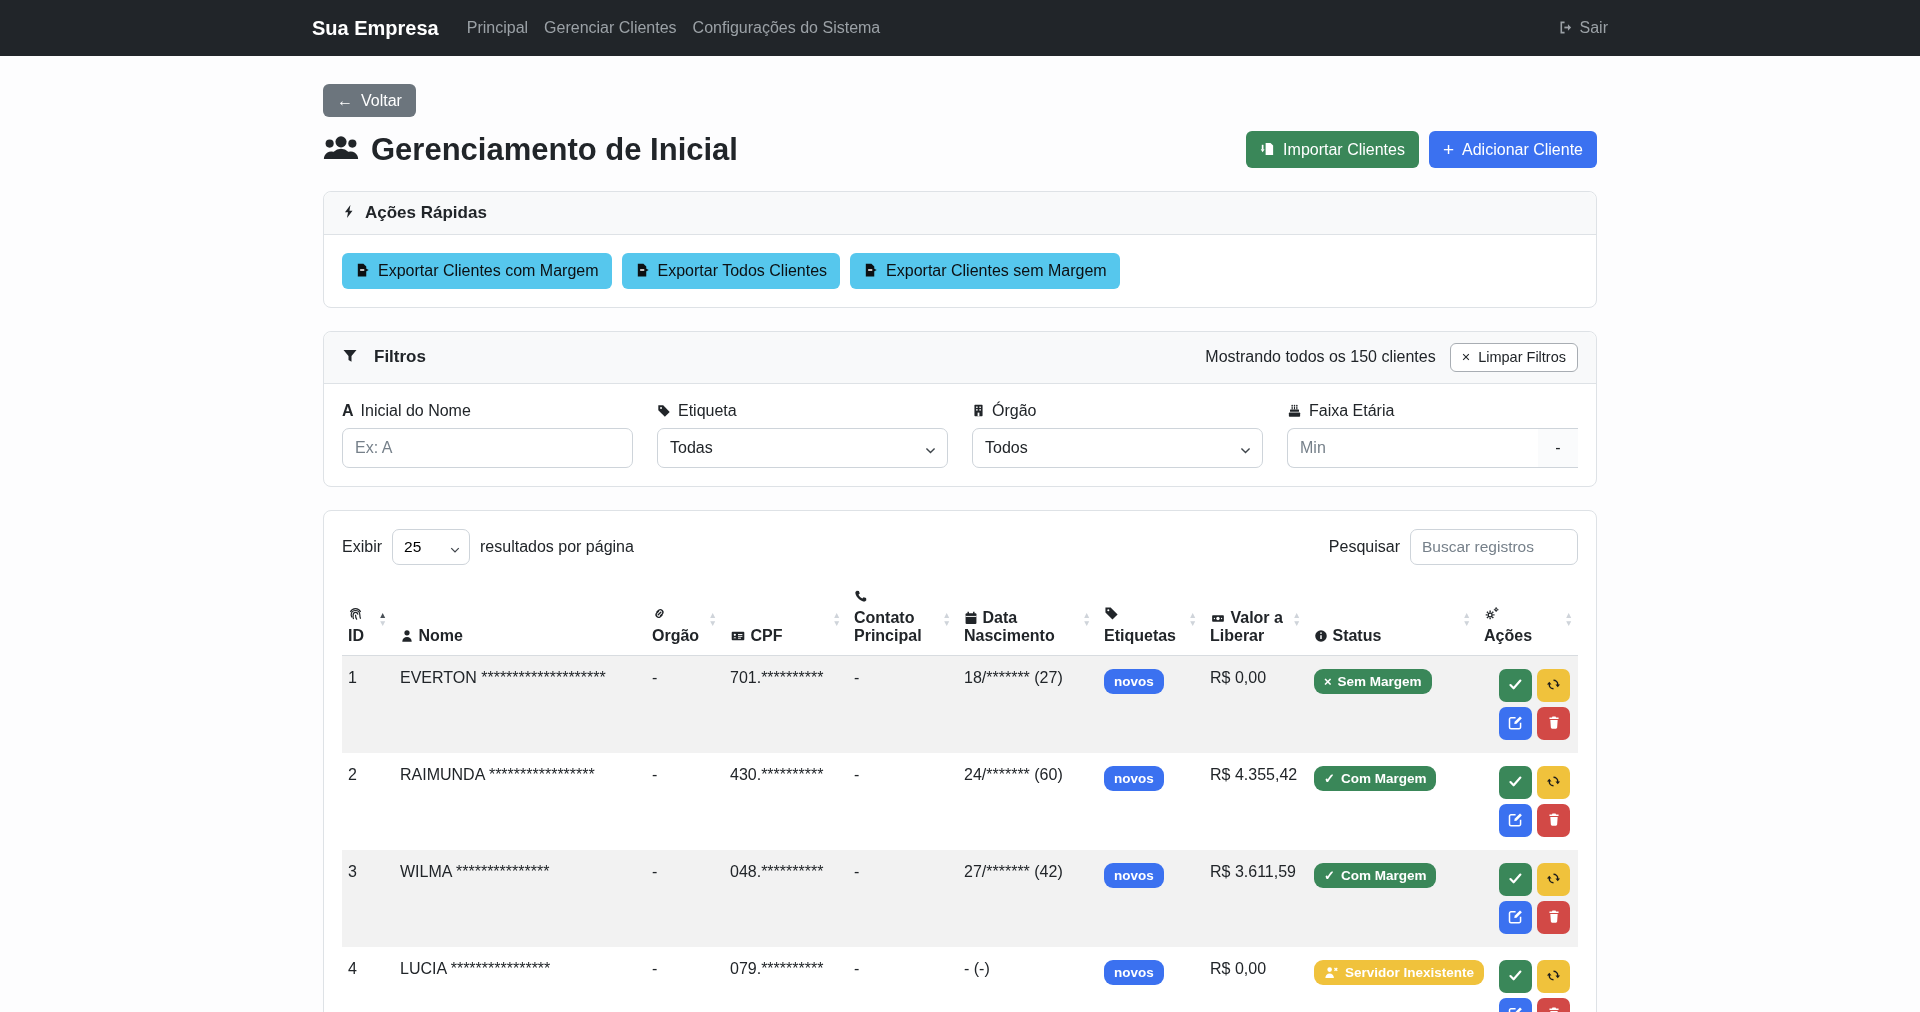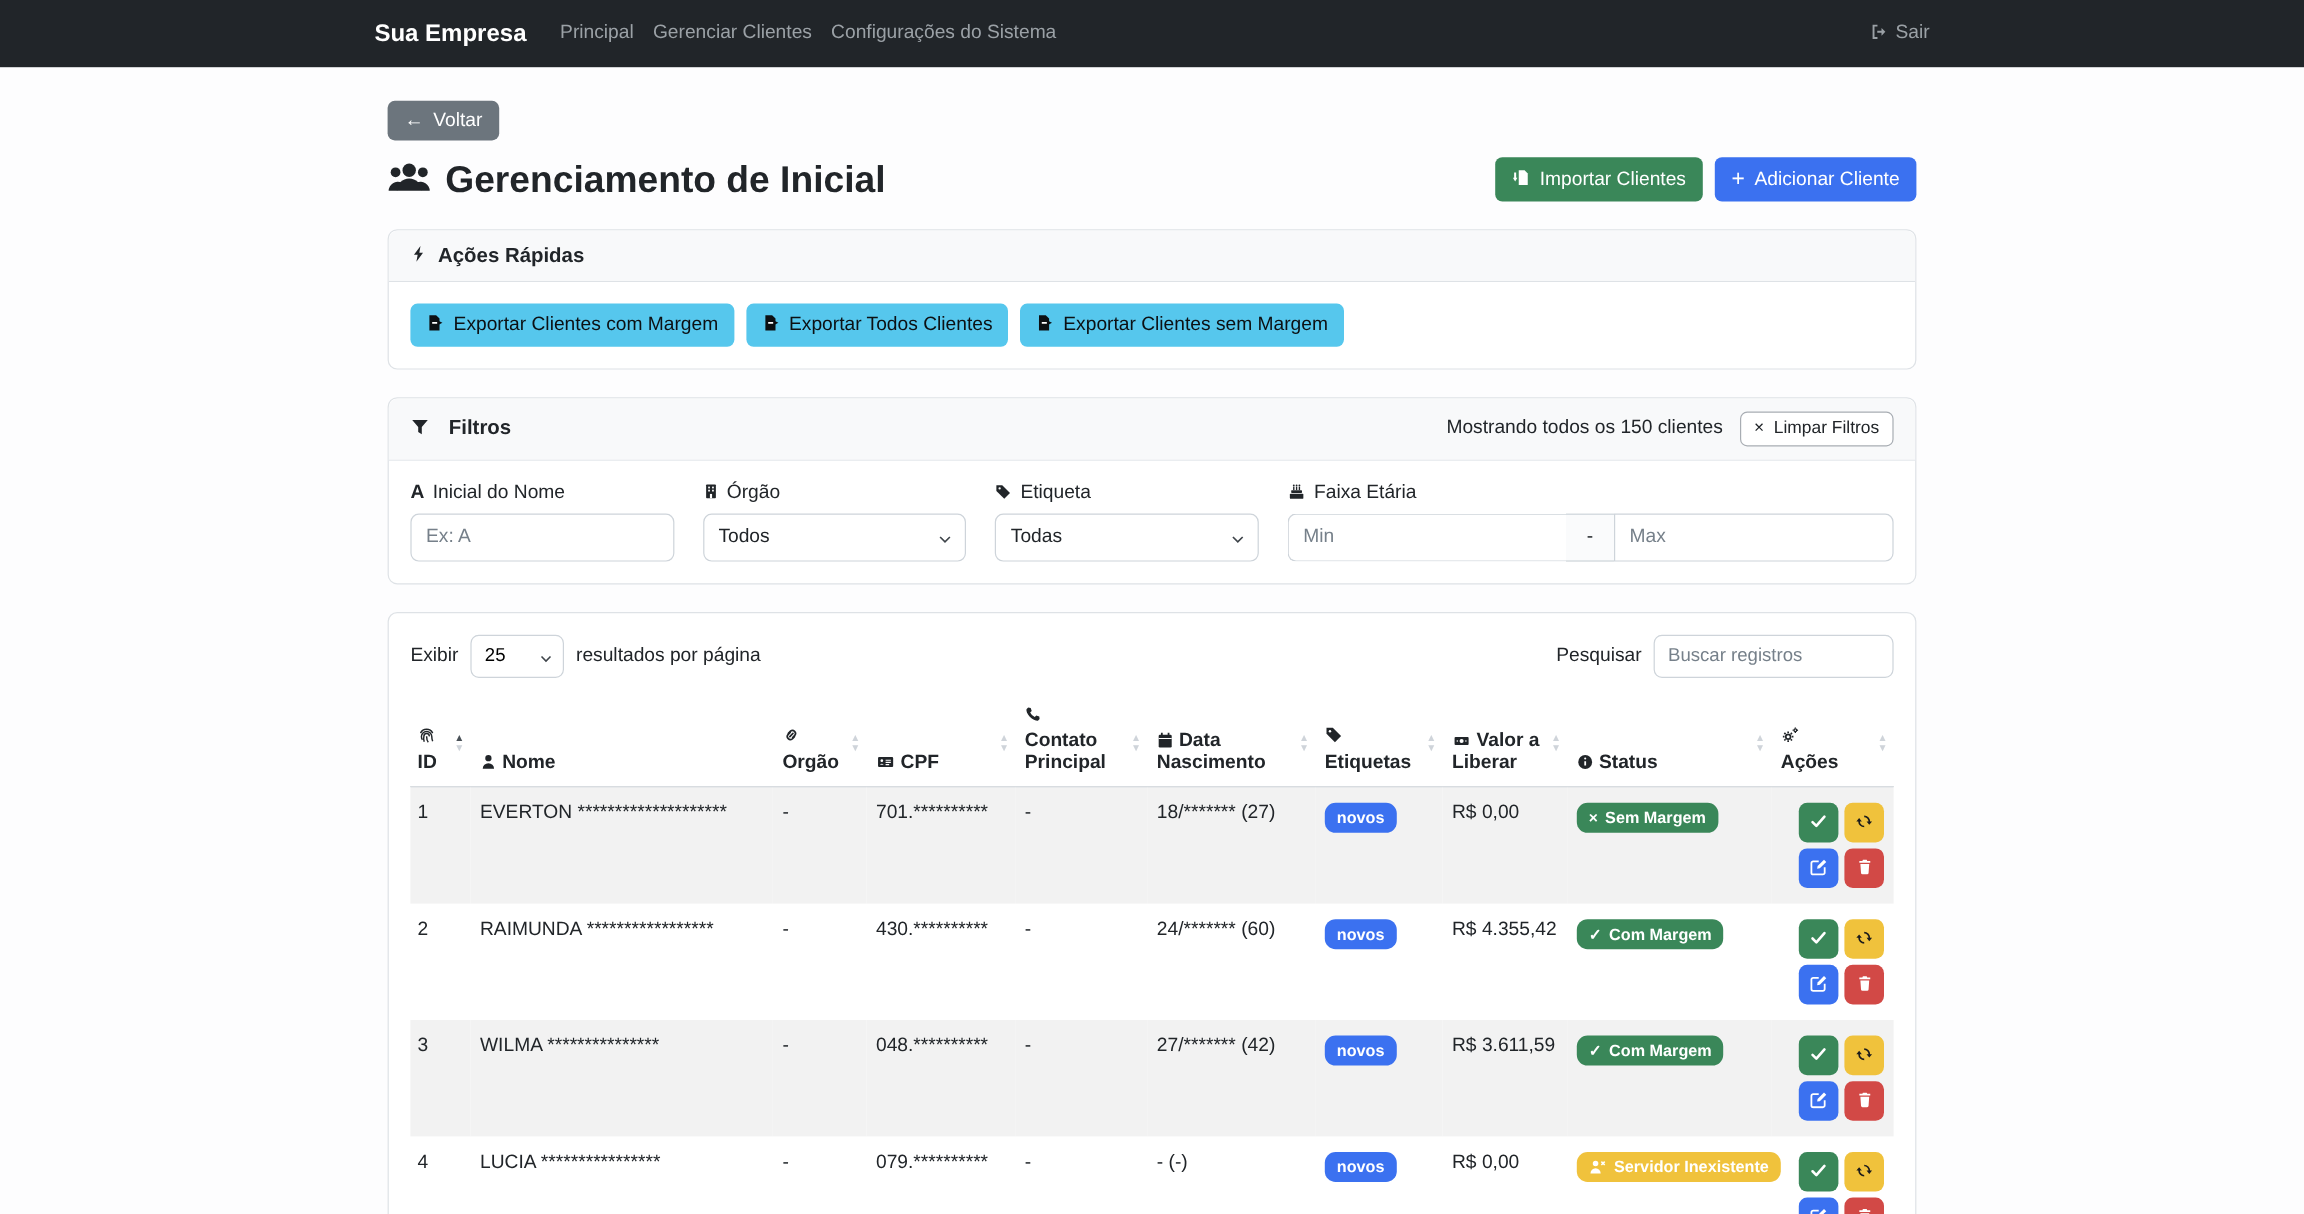--- a/index.html
+++ b/index.html
@@ -65,21 +65,21 @@
   .rg-min{border-right:0}
   .rg-min::placeholder,.rg-max::placeholder{color:#76808a}
 
   
   .table-controls{display:flex;justify-content:space-between;align-items:center;margin-bottom:16px}
   .tc-left,.tc-right{display:flex;align-items:center;gap:10px;font-size:16px}
   .len-wrap{position:relative}
   .len-select{height:36px;width:78px;border:1px solid var(--input-border);border-radius:7px;
               padding:0 26px 0 11px;font-size:15.5px;font-family:inherit;appearance:none;background:#fff}
   .len-wrap .chev{position:absolute;right:9px;top:11px;pointer-events:none;color:#3e444a}
-  .search-input{height:36px;width:200px;border:1px solid var(--input-border);border-radius:7px;
+  .search-input{height:36px;width:168px;border:1px solid var(--input-border);border-radius:7px;
                 padding:0 11px;font-size:15.5px;font-family:inherit}
   .search-input::placeholder{color:#76808a}
 
   table{width:100%;border-collapse:collapse;table-layout:fixed}
   thead th{vertical-align:bottom;text-align:left;font-weight:700;font-size:16px;
            padding:6px 20px 10px 8px;position:relative;border-bottom:1px solid #d8dce0}
   thead th:first-child{padding-left:6px}
   .th-ic{color:#212529}
   .th-block .th-ic{display:block;margin-bottom:4px}
   .sort{position:absolute;right:5px;top:50%;transform:translateY(-46%);line-height:0}
@@ -226,49 +226,49 @@
     <div class="card-body filter-grid">
       <div>
         <div class="f-label">
           <span style="font-weight:700">A</span>
           <span>Inicial do Nome</span>
         </div>
         <input class="f-input" placeholder="Ex: A" style="">
       </div>
       <div>
         <div class="f-label">
+          <span><svg width="14" height="14" viewBox="0 0 16 16">
+                <path d="M1.5 1.5h5.6L14.5 9 9 14.5 1.5 7z" fill="currentColor"></path>
+                <circle cx="4.6" cy="4.6" r="1.1" fill="#fff"></circle>
+              </svg></span>
+          <span>Etiqueta</span>
+        </div>
+        <div class="sel-wrap">
+          <select class="f-select"><option>Todas</option></select>
+          <span class="chev"><svg width="13" height="13" viewBox="0 0 16 16">
+                <path d="M3 5.5l5 5 5-5" fill="none" stroke="currentColor" stroke-width="1.7"></path>
+              </svg></span>
+        </div>
+      </div>
+      <div>
+        <div class="f-label">
           <span><svg width="13" height="15" viewBox="0 0 16 16">
                 <rect x="3" y="1" width="10" height="14" rx="0.8" fill="currentColor"></rect>
                 <g fill="#fff">
                   <rect x="5.1" y="3.1" width="1.8" height="1.8"></rect>
                   <rect x="9.1" y="3.1" width="1.8" height="1.8"></rect>
                   <rect x="5.1" y="6.3" width="1.8" height="1.8"></rect>
                   <rect x="9.1" y="6.3" width="1.8" height="1.8"></rect>
                   <rect x="6.9" y="10.6" width="2.2" height="4.4"></rect>
                 </g>
               </svg></span>
           <span>Órgão</span>
         </div>
         <div class="sel-wrap">
           <select class="f-select"><option>Todos</option></select>
-          <span class="chev"><svg width="13" height="13" viewBox="0 0 16 16">
-                <path d="M3 5.5l5 5 5-5" fill="none" stroke="currentColor" stroke-width="1.7"></path>
-              </svg></span>
-        </div>
-      </div>
-      <div>
-        <div class="f-label">
-          <span><svg width="14" height="14" viewBox="0 0 16 16">
-                <path d="M1.5 1.5h5.6L14.5 9 9 14.5 1.5 7z" fill="currentColor"></path>
-                <circle cx="4.6" cy="4.6" r="1.1" fill="#fff"></circle>
-              </svg></span>
-          <span>Etiqueta</span>
-        </div>
-        <div class="sel-wrap">
-          <select class="f-select"><option>Todas</option></select>
           <span class="chev"><svg width="13" height="13" viewBox="0 0 16 16">
                 <path d="M3 5.5l5 5 5-5" fill="none" stroke="currentColor" stroke-width="1.7"></path>
               </svg></span>
         </div>
       </div>
       <div>
         <div class="f-label">
           <span><svg width="15" height="15" viewBox="0 0 16 16">
                 <g fill="currentColor">
                   <rect x="2" y="10" width="12" height="4.6" rx="0.8"></rect>
@@ -279,21 +279,20 @@
                   <circle cx="5.5" cy="2.8" r="0.85"></circle>
                   <circle cx="8" cy="2.8" r="0.85"></circle>
                   <circle cx="10.5" cy="2.8" r="0.85"></circle>
                 </g>
               </svg></span>
           <span>Faixa Etária</span>
         </div>
         <div class="range-group">
           <input class="rg-min" placeholder="Min" style="">
           <span class="rg-sep">-</span>
-          <input class="rg-max" placeholder="Max" style="">
         </div>
       </div>
     </div>
   </div>
 
   
   <div class="card">
     <div class="card-body">
       <div class="table-controls">
         <div class="tc-left">

